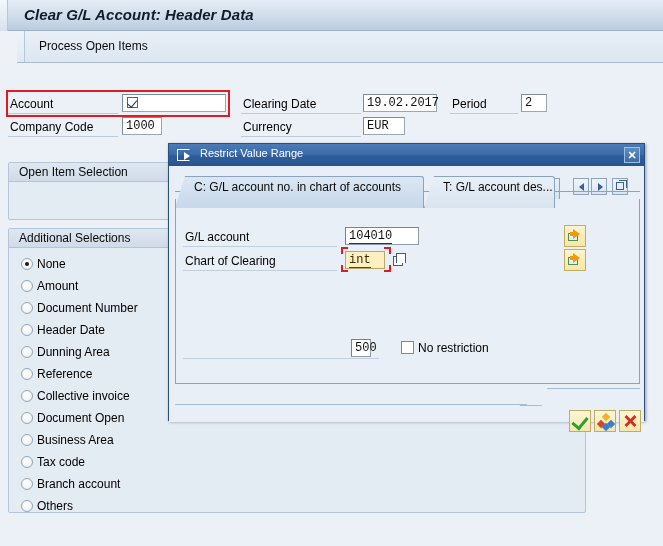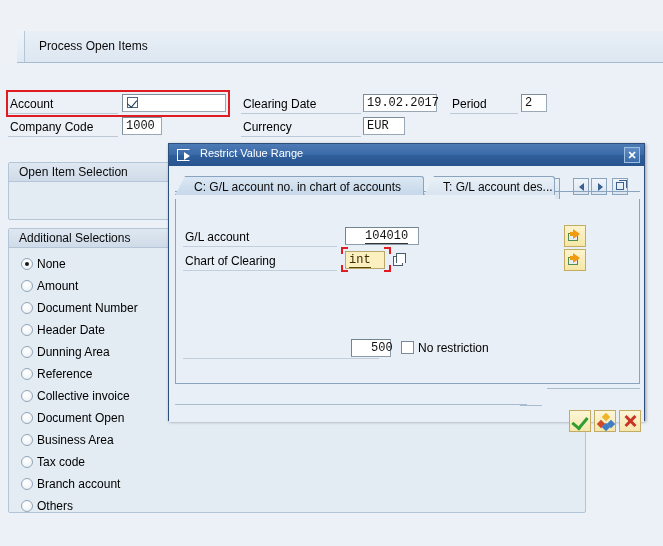--- a/index.html
+++ b/index.html
@@ -239,21 +239,21 @@
   }
 
   
   .tabstrip {
     position: absolute; left: 0; top: 8px;
     width: 100%; height: 25px;
   }
   .tab {
     position: absolute;
     top: 2px;
-    height: 19px;
+    height: 32px;
     box-sizing: border-box;
     font-size: 12px;
     line-height: 21px;
     padding: 0 10px 0 14px;
     color: #0a0a0a;
     white-space: nowrap;
     border: 1px solid #8ba4bd;
     border-bottom: none;
     border-radius: 1px 3px 0 0;
     cursor: pointer;
@@ -343,21 +343,21 @@
     position: absolute;
     box-sizing: border-box;
     background: #ffffff;
     border: 1px solid #8d9cab;
     border-top-color: #74848f;
     border-left-color: #74848f;
     font-family: "Liberation Mono", monospace;
     font-size: 12px;
     line-height: 16px;
     height: 18px;
-    padding: 0 19px;
+    padding: 0 3px;
     color: #111;
   }
   .dlg-inp.ta-right { text-align: right; }
   .dlg-inp .uline { border-bottom: 1px solid #333; }
 
   
   .inp-yellow {
     position: absolute;
     box-sizing: border-box;
     background: #fdf0c0;
@@ -495,20 +495,24 @@
     position: absolute;
     width: 6px; height: 6px;
     transform: rotate(45deg);
   }
 </style>
 </head>
 <body>
 
 <div id="app">
 
+  <div class="win-titlebar">
+    <div class="win-left-edge"></div>
+    <div class="win-title">Clear G/L Account: Header Data</div>
+  </div>
 
   <div class="toolbar-row">
     <div class="toolbar-left-edge"></div>
     <div class="toolbar-btn">Process Open Items</div>
   </div>
 
   <div class="content">
 
     <div class="lbl" style="left:10px; top:33px;">Account</div>
     <div class="underline-slot" style="left:8px; top:50px; width:110px;"></div>

